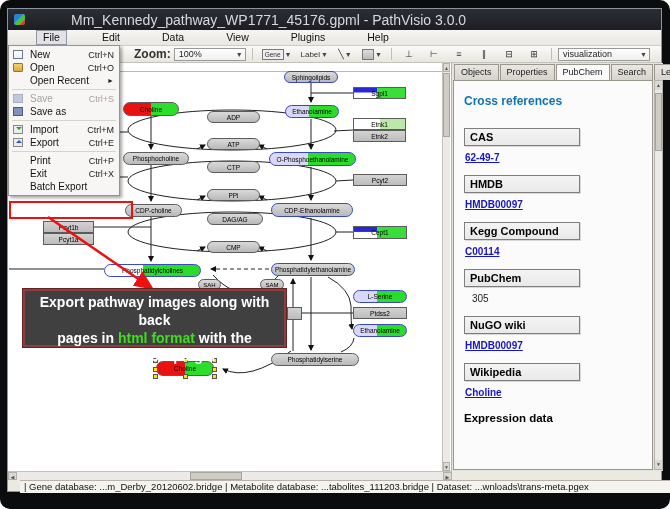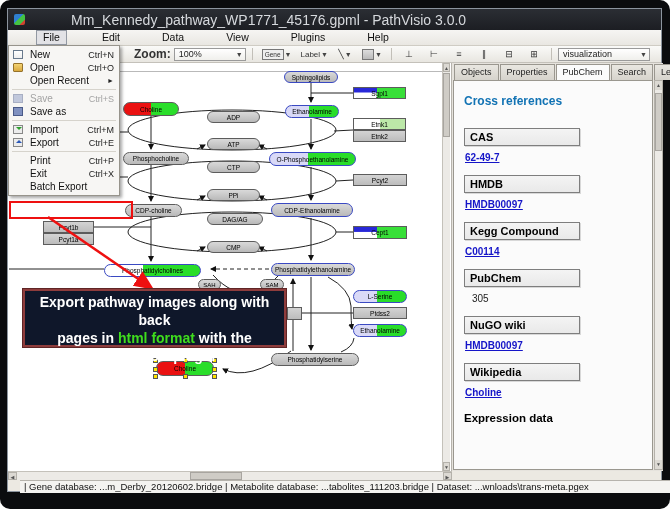--- a/index.html
+++ b/index.html
@@ -87,21 +87,21 @@
   .ic-save{background:#8091c0;border:1px solid #4a5a88;}
   .ic-import{background:#ececec;border:1px solid #888;position:relative;}
   .ic-import::after{content:"";position:absolute;left:2px;top:1px;border:3px solid transparent;border-top-color:#2ca02c;}
   .ic-export{background:#ececec;border:1px solid #888;position:relative;}
   .ic-export::after{content:"";position:absolute;left:2px;top:-2px;border:3px solid transparent;border-bottom-color:#2a58b8;}
   .dim{opacity:.45;}
 
   
   .red-rect{position:absolute;left:9px;top:201px;width:124px;height:18px;border:2px solid #ee1010;z-index:40;box-sizing:border-box;}
   .red-arrow{position:absolute;left:0;top:0;z-index:38;pointer-events:none;}
-  .callout{position:absolute;left:23px;top:289px;width:263px;height:58px;background:#0f172a;border:2px solid #8e3c3c;box-shadow:0 0 0 1px #5f2525;z-index:42;box-sizing:border-box;text-align:center;color:#fff;font-weight:bold;font-size:14px;line-height:18px;padding-top:2px;}
+  .callout{position:absolute;left:23px;top:289px;width:263px;height:58px;background:#404040;border:2px solid #8e3c3c;box-shadow:0 0 0 1px #5f2525;z-index:42;box-sizing:border-box;text-align:center;color:#fff;font-weight:bold;font-size:14px;line-height:18px;padding-top:2px;}
   .callout .hl{color:#3fdd1d;}
 </style>
 </head>
 <body>
 
 <div id="frame">
   <div id="window">
 
     <div class="titlebar">
       <div class="app-icon"></div>

